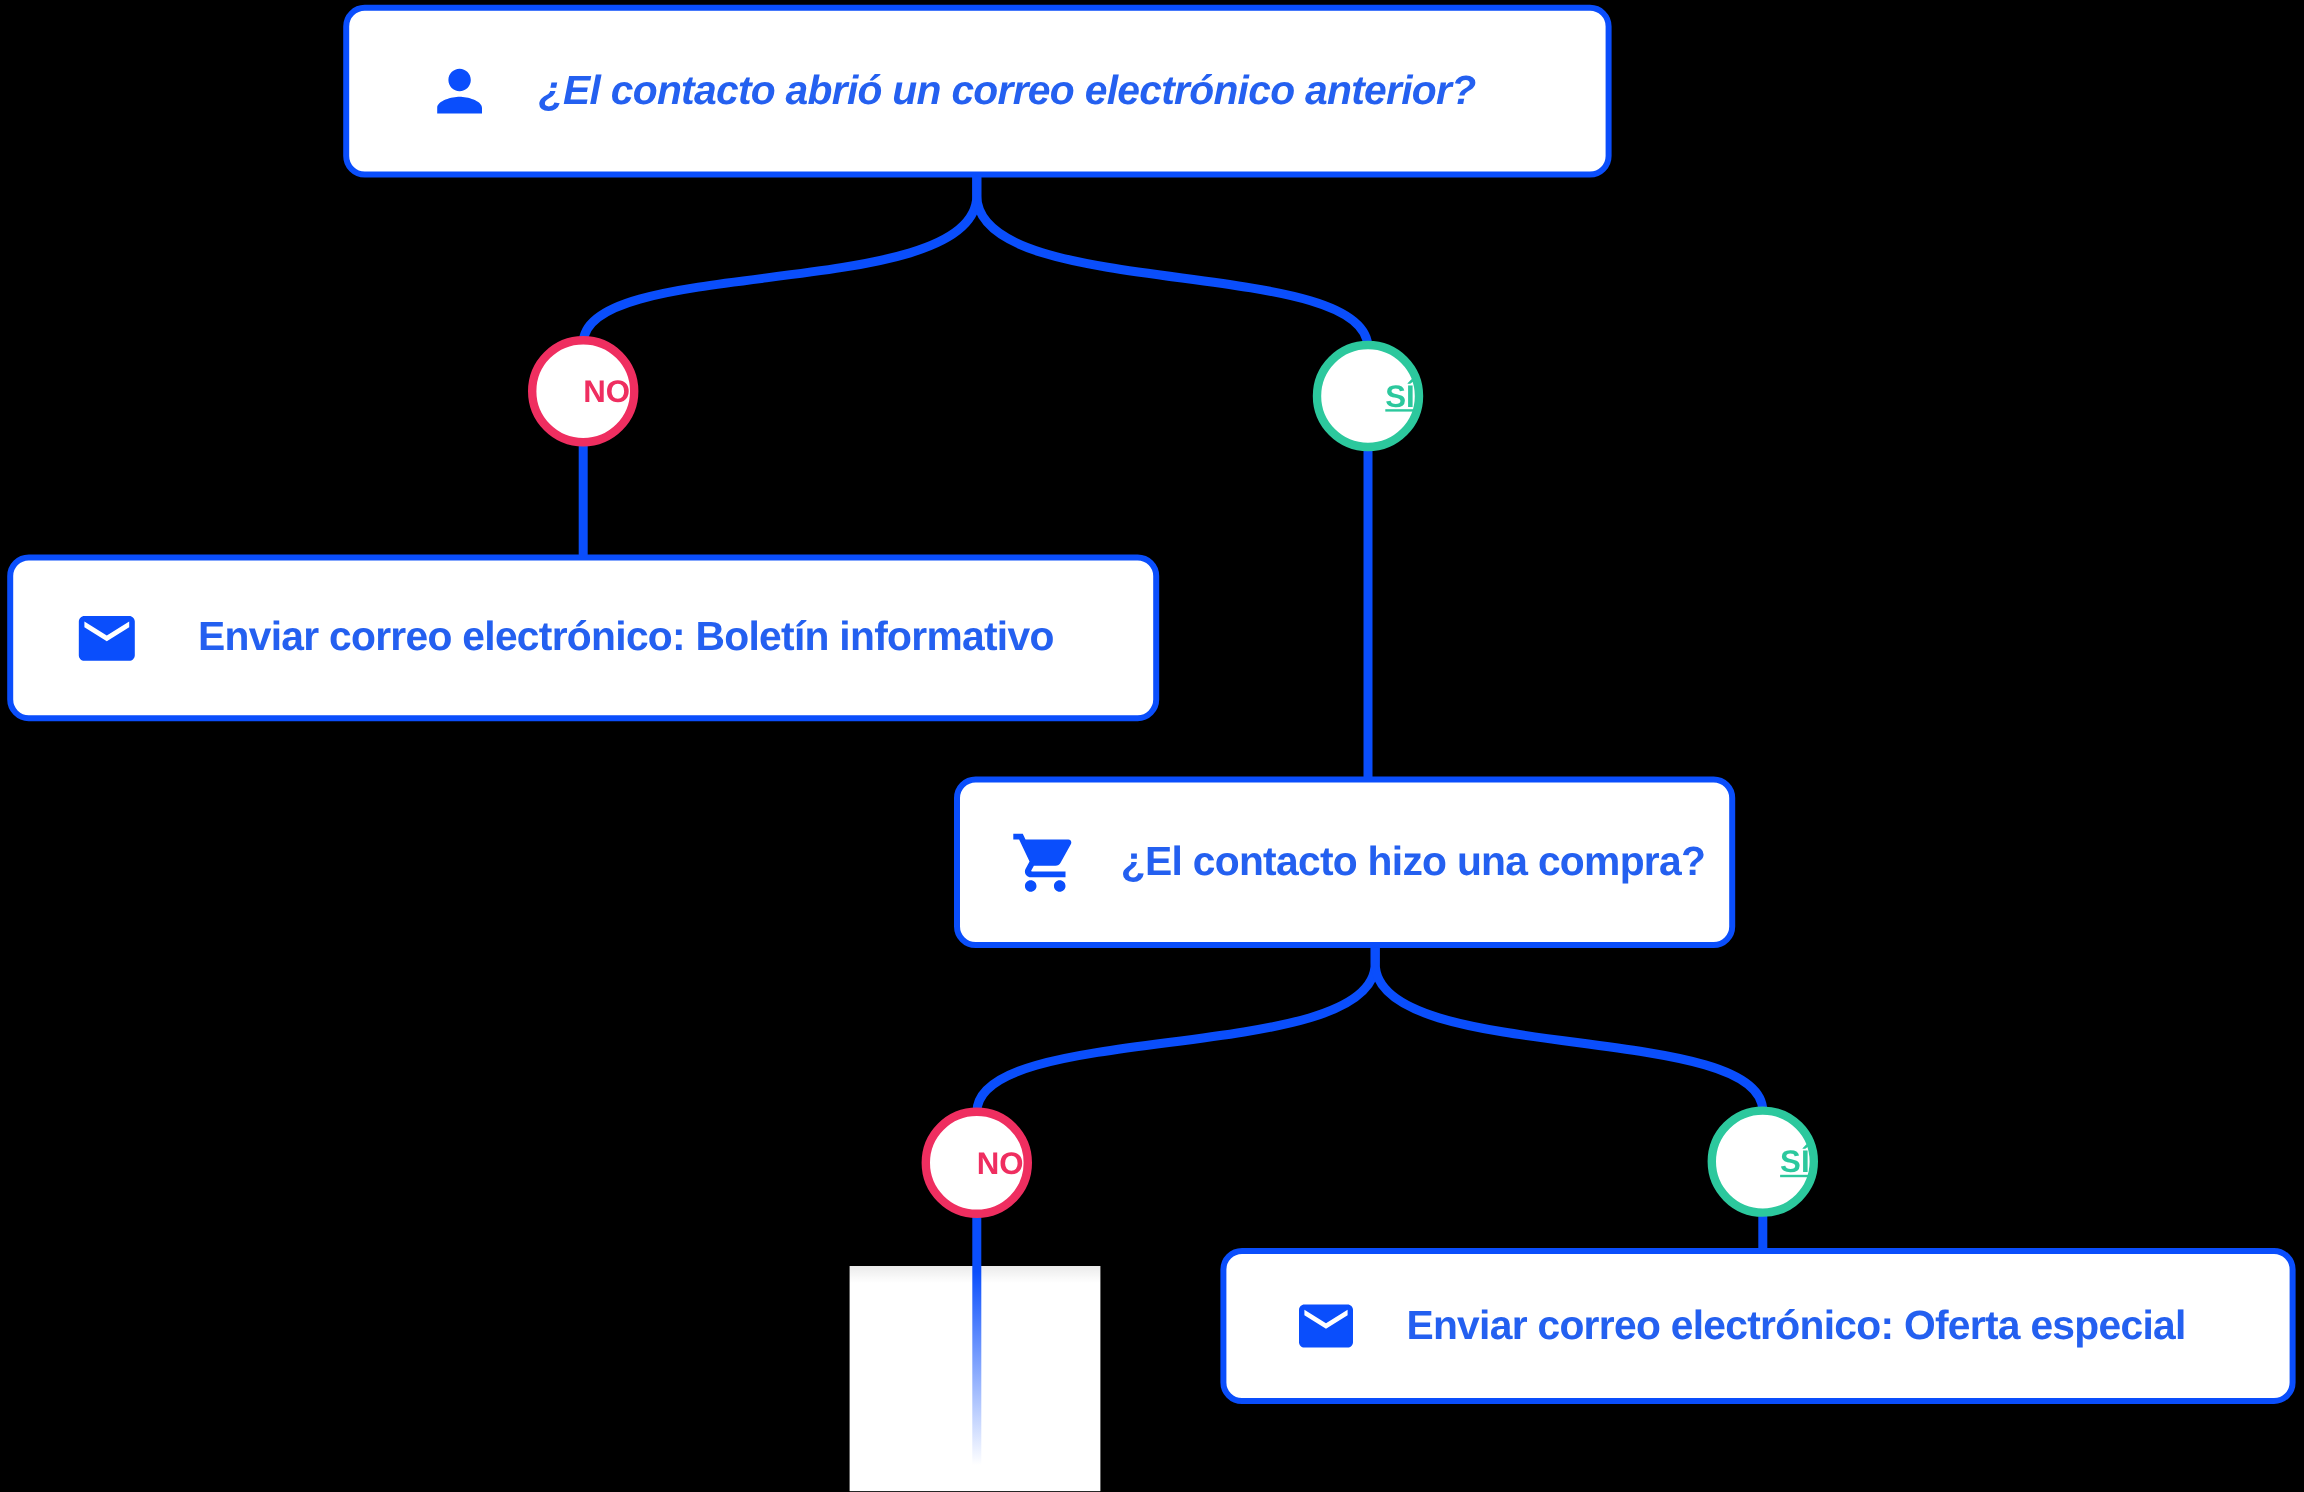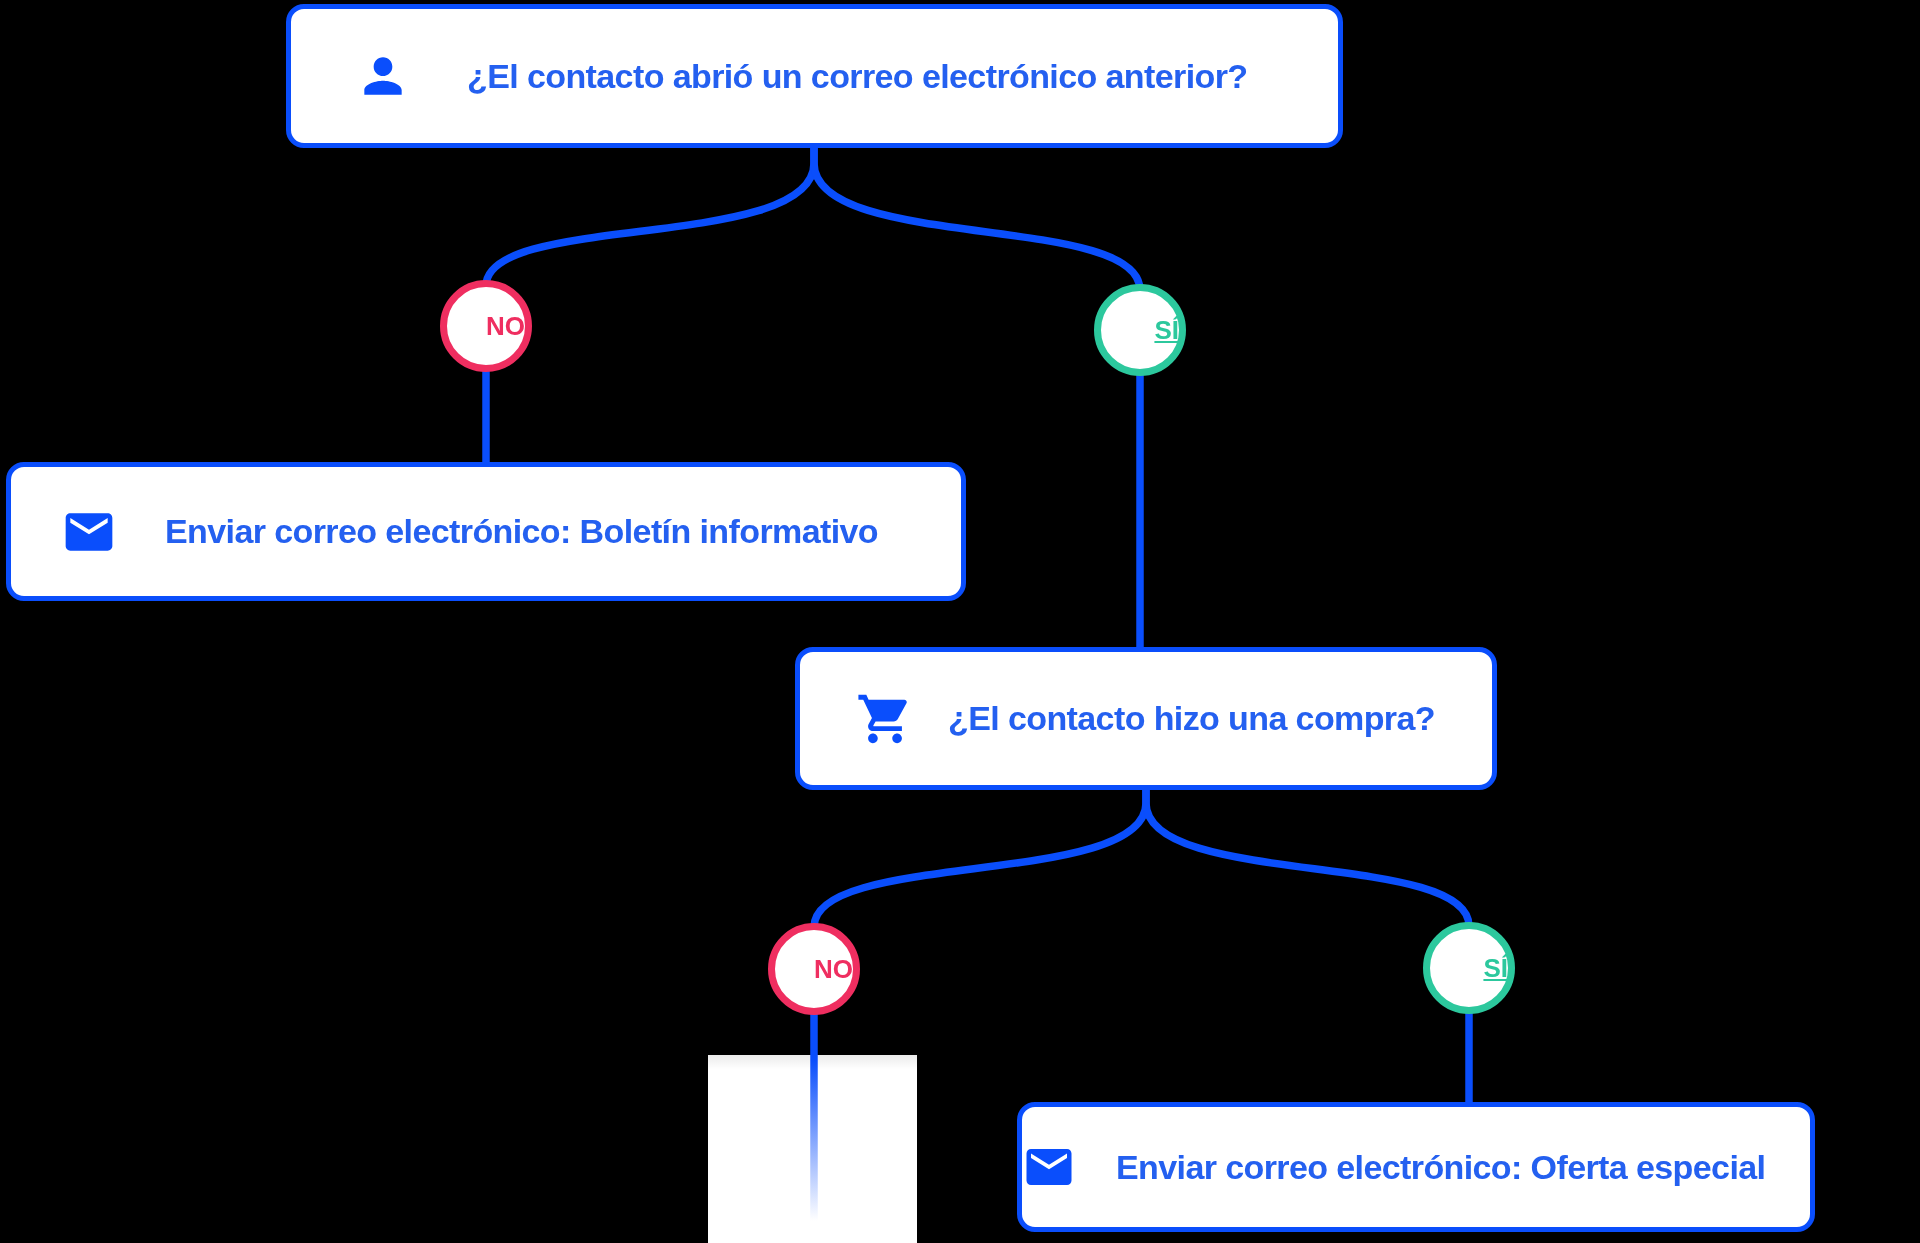--- a/index.html
+++ b/index.html
@@ -37,24 +37,24 @@
   }
   .node .icon { flex: 0 0 auto; display: flex; align-items: center; }
   .node .icon svg { fill: var(--blue, #0a4efc); }
   .node .label {
     color: var(--text-blue, #2460f0);
     font-weight: 700;
     font-size: 34px;
     letter-spacing: -0.6px;
     white-space: nowrap;
   }
-  #node-q1 { left: 286px; top: 4px;    width: 1057px; height: 144px; padding-left: 64px; gap: 56px; }
+  #node-q1 { left: 286px; top: 4px;    width: 1057px; height: 144px; padding-left: 64px; gap: 38px; font-style: italic; }
   #node-a1 { left: 6px;   top: 462px;  width: 960px;  height: 139px; padding-left: 50px; gap: 48px; }
-  #node-q2 { left: 795px; top: 647px;  width: 702px;  height: 143px; padding-left: 56px; gap: 34px; }
-  #node-a2 { left: 1017px; top: 1102px; width: 798px; height: 130px; gap: 40px; }
+  #node-q2 { left: 795px; top: 647px;  width: 651px;  height: 143px; padding-left: 42px; gap: 34px; }
+  #node-a2 { left: 1017px; top: 1040px; width: 896px; height: 130px; padding-left: 56px; gap: 40px; }
   .badge {
     position: absolute;
     box-sizing: border-box;
     width: 92px; height: 92px;
     border-radius: 50%;
     background: var(--node-bg, #fff);
     border: 7px solid;
     display: flex;
     align-items: center;
     justify-content: flex-end;

